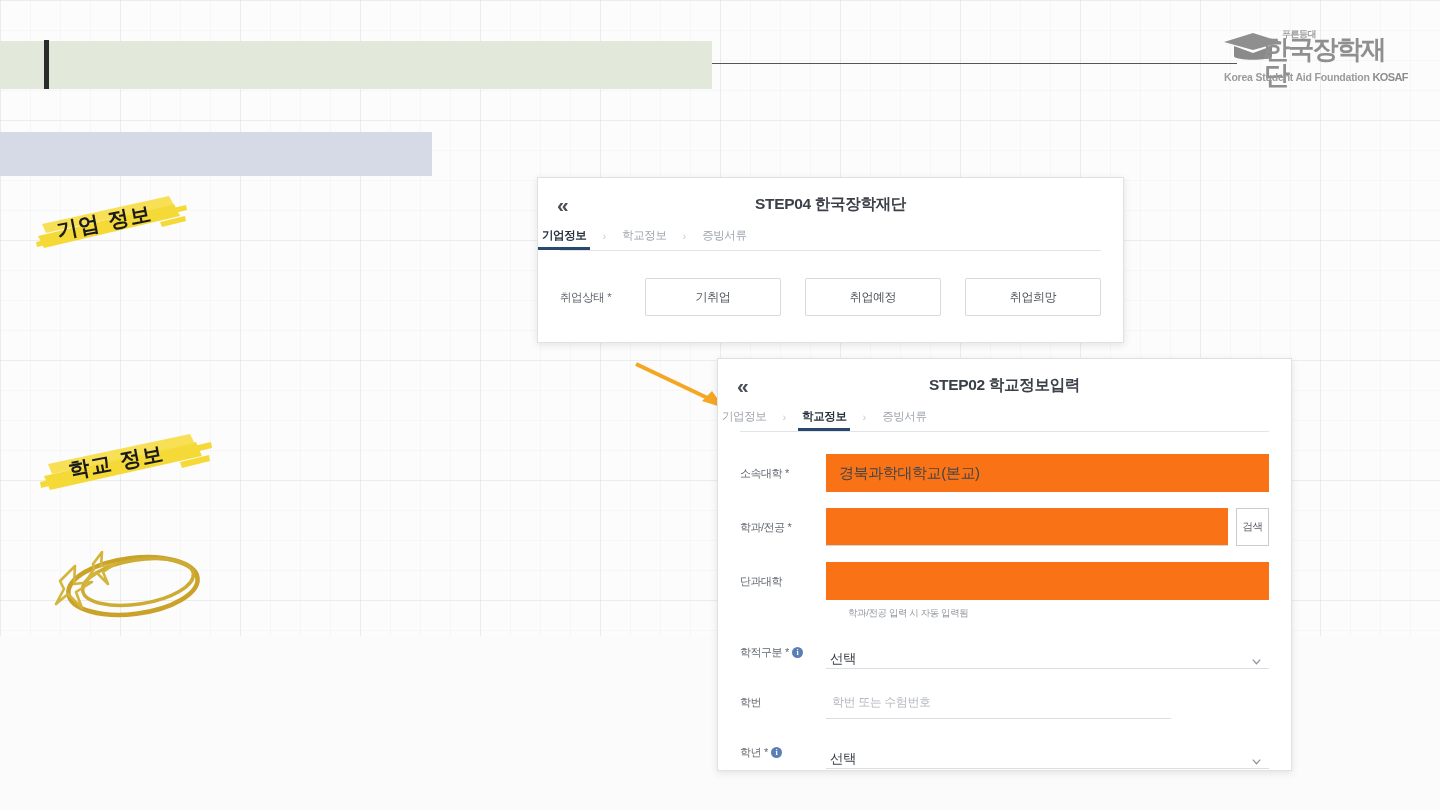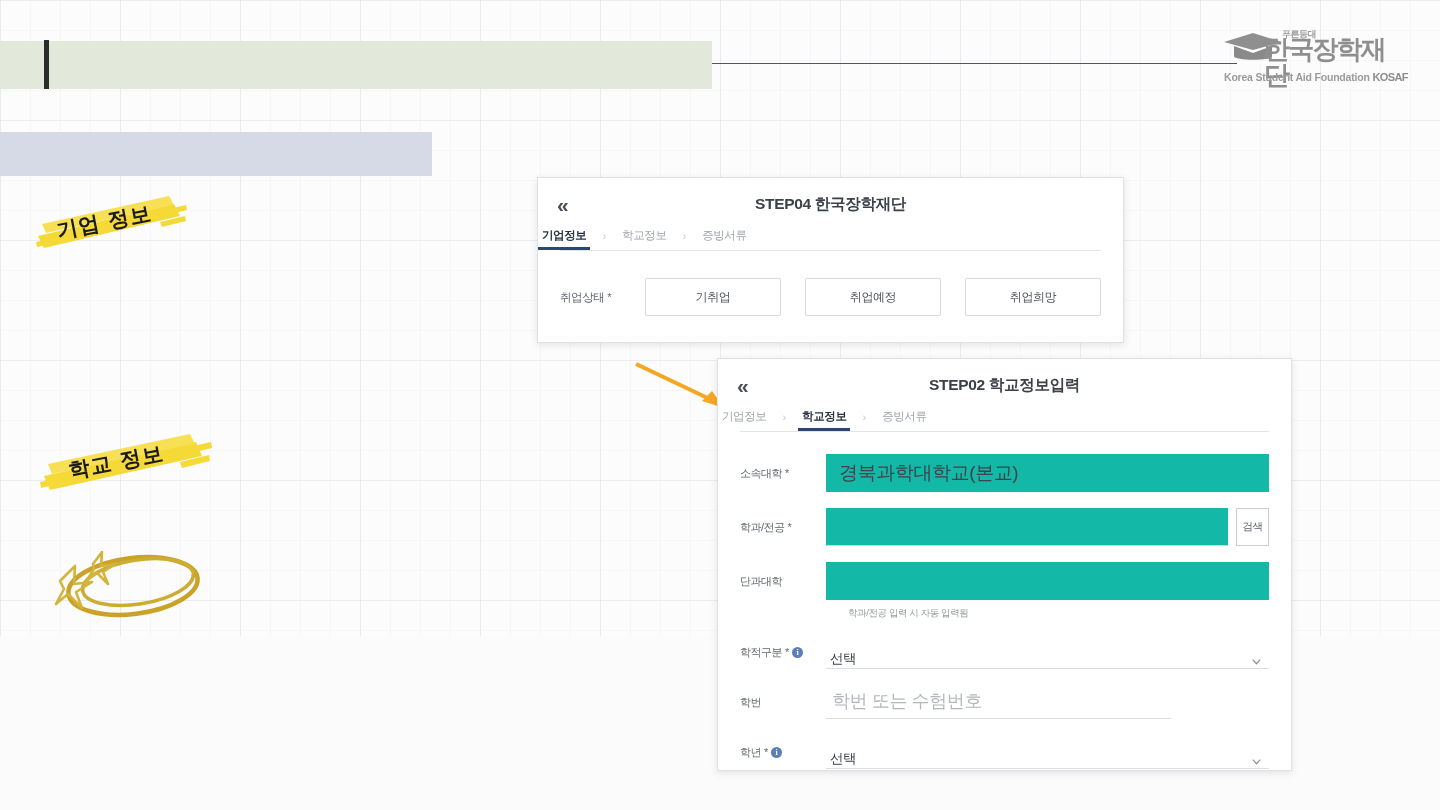--- a/index.html
+++ b/index.html
@@ -295,26 +295,26 @@
     font-weight: bold;
     line-height: 11px;
     text-align: center;
     font-family: "Liberation Serif", serif;
   }
   .fctl { flex: 1; display: flex; align-items: center; gap: 8px; }
 
   .box-filled {
     flex: 1;
     height: 38px;
-    background: #14b8a6;
+    background: #f97316;
     display: flex;
     align-items: center;
     padding: 0 13px;
     box-sizing: border-box;
-    font-size: 19px;
+    font-size: 15px;
     color: #3f444c;
     letter-spacing: -.4px;
   }
   .box-filled.underlined { border-bottom: 1px solid #d3d5d9; }
   .box-filled.empty { color: transparent; }
 
   .search-btn {
     width: 33px;
     height: 38px;
     border: 1px solid #c9ccd1;
@@ -367,21 +367,21 @@
     align-items: center;
     padding: 0 4px;
     box-sizing: border-box;
     margin-right: 98px;
   }
   .text-ctl input {
     border: 0;
     outline: 0;
     width: 100%;
     background: transparent;
-    font-size: 18px;
+    font-size: 12px;
     color: #a16207;
     letter-spacing: -.4px;
     font-family: inherit;
   }
   .text-ctl input::placeholder { color: #b3b7bd; }
   .frow.tall { margin-bottom: 16px; }
 </style>
 </head>
 <body>
 

